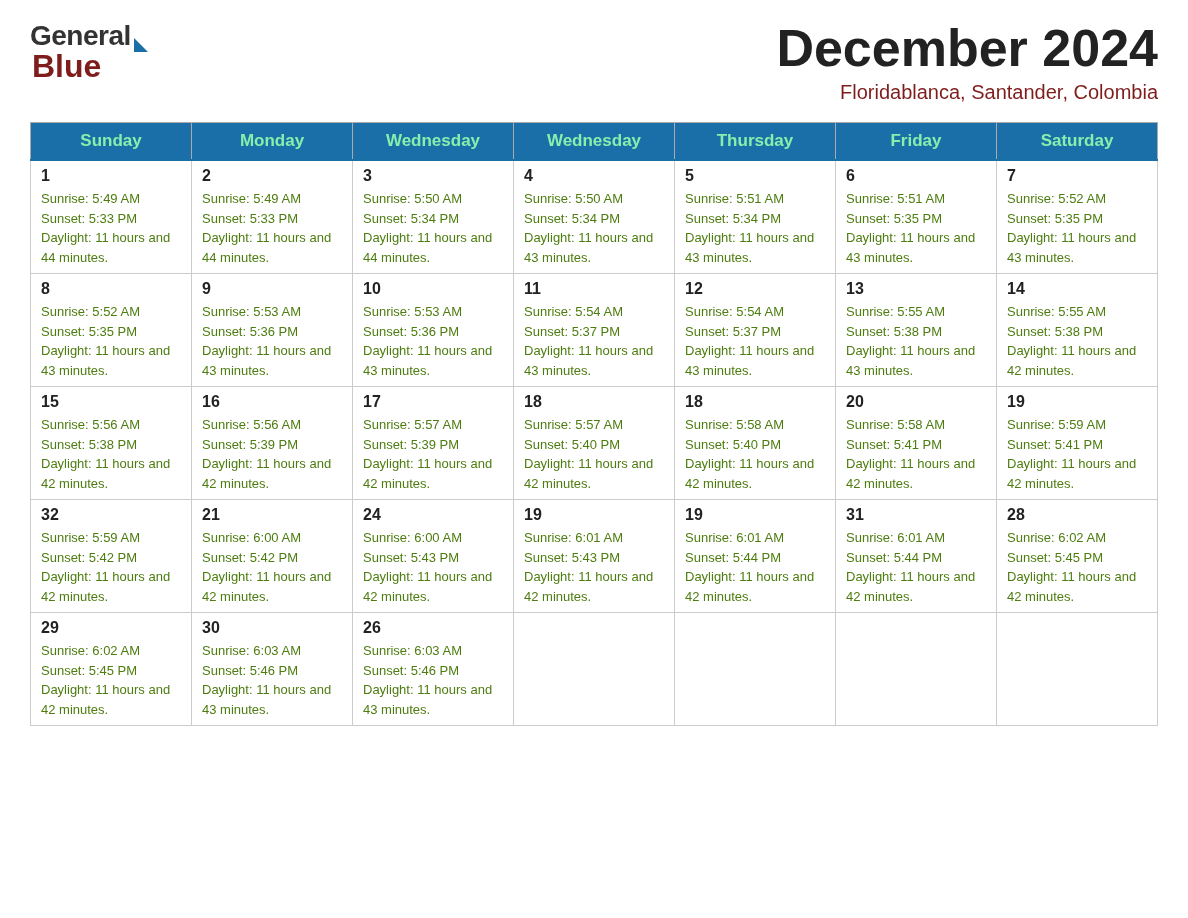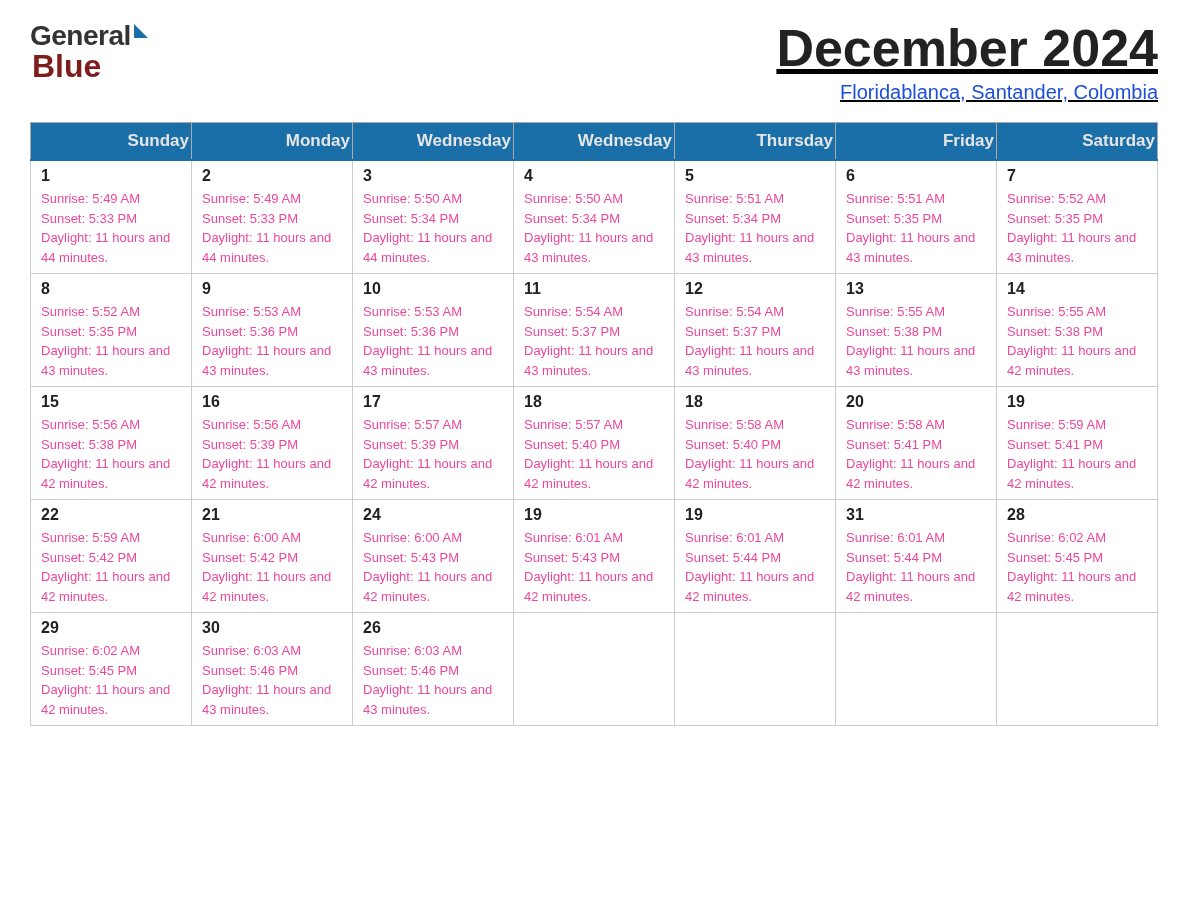--- a/index.html
+++ b/index.html
@@ -16,21 +16,21 @@
       align-items: flex-start;
       margin-bottom: 18px;
     }
     .logo {
       display: flex;
       flex-direction: column;
       align-items: flex-start;
     }
     .logo-top {
       display: flex;
-      align-items: flex-start;
+      align-items: flex-end;
     }
     .logo-general {
       font-size: 28px;
       font-weight: bold;
       color: #333;
       letter-spacing: -0.5px;
     }
     .logo-triangle {
       width: 0;
       height: 0;
@@ -43,64 +43,63 @@
     .logo-blue {
       font-size: 32px;
       font-weight: bold;
       color: #7f1d1d;
       margin-top: -4px;
       padding-left: 2px;
       text-align: right;
     }
     .title-section {
       text-align: right;
-      text-decoration: underline;
     }
     .month-title {
       font-size: 52px;
       font-weight: bold;
       color: #222;
       line-height: 1.1;
     }
     .location {
       font-size: 20px;
-      color: #1d4ed8;
+      color: #7f1d1d;
       margin-top: 4px;
     }
     .calendar {
       width: 100%;
       border-collapse: collapse;
       border: 1px solid #aaa;
     }
     .calendar th {
       background: #1a6fa8;
-      color: #e5e5e5;
+      color: #86efac;
       font-size: 17px;
       font-weight: bold;
       padding: 8px 2px;
-      text-align: right;
+      text-align: center;
       border: 1px solid #aaa;
     }
     .calendar td {
       vertical-align: top;
       border: 1px solid #ccc;
       padding: 6px 10px;
       width: 14.28%;
       min-height: 110px;
     }
     .day-num {
       font-size: 16px;
       font-weight: bold;
       color: #222;
       display: block;
       margin-bottom: 4px;
     }
     .day-info {
       font-size: 13px;
-      color: #ec4899;
+      color: #4d7c0f;
       line-height: 1.5;
     }
     .calendar tbody tr:nth-child(odd) td {
       background: #fff;
     }
     .calendar tbody tr:nth-child(even) td {
       background: #fff;
     }
     .calendar tbody tr td {
       border-bottom: 1px solid #ccc;
@@ -227,21 +226,21 @@
         <span class="day-num">20</span>
         <span class="day-info">Sunrise: 5:58 AM<br>Sunset: 5:41 PM<br>Daylight: 11 hours and 42 minutes.</span>
       </td>
         <td>
         <span class="day-num">19</span>
         <span class="day-info">Sunrise: 5:59 AM<br>Sunset: 5:41 PM<br>Daylight: 11 hours and 42 minutes.</span>
       </td>
       </tr>
       <tr>
         <td>
-        <span class="day-num">22</span>
+        <span class="day-num">32</span>
         <span class="day-info">Sunrise: 5:59 AM<br>Sunset: 5:42 PM<br>Daylight: 11 hours and 42 minutes.</span>
       </td>
         <td>
         <span class="day-num">21</span>
         <span class="day-info">Sunrise: 6:00 AM<br>Sunset: 5:42 PM<br>Daylight: 11 hours and 42 minutes.</span>
       </td>
         <td>
         <span class="day-num">24</span>
         <span class="day-info">Sunrise: 6:00 AM<br>Sunset: 5:43 PM<br>Daylight: 11 hours and 42 minutes.</span>
       </td>

